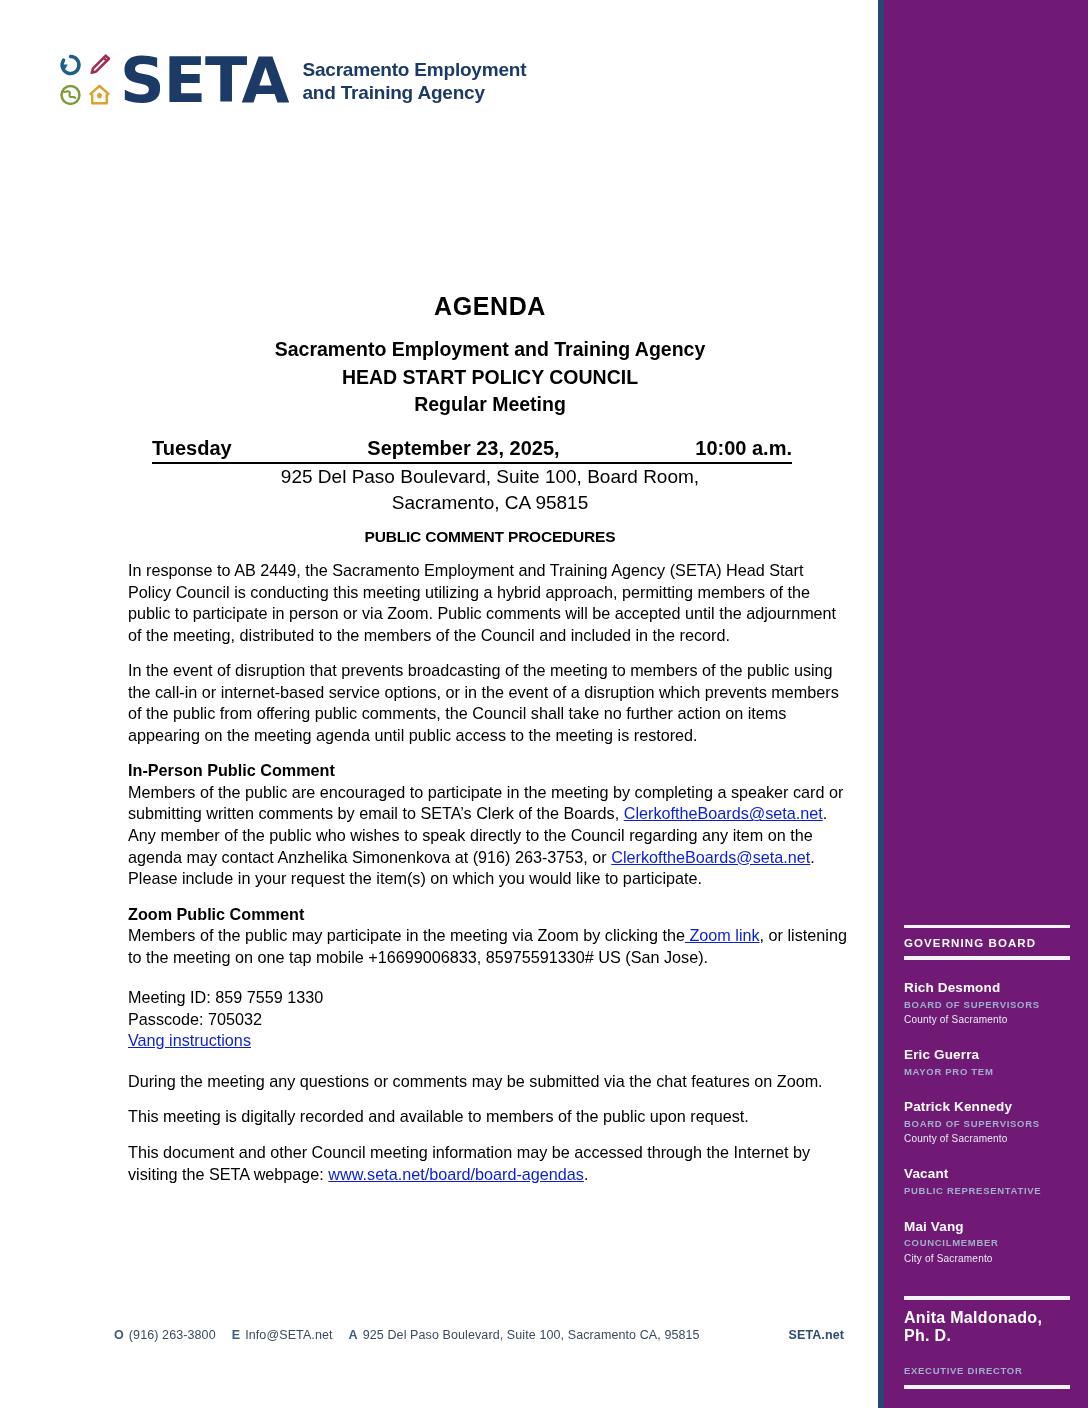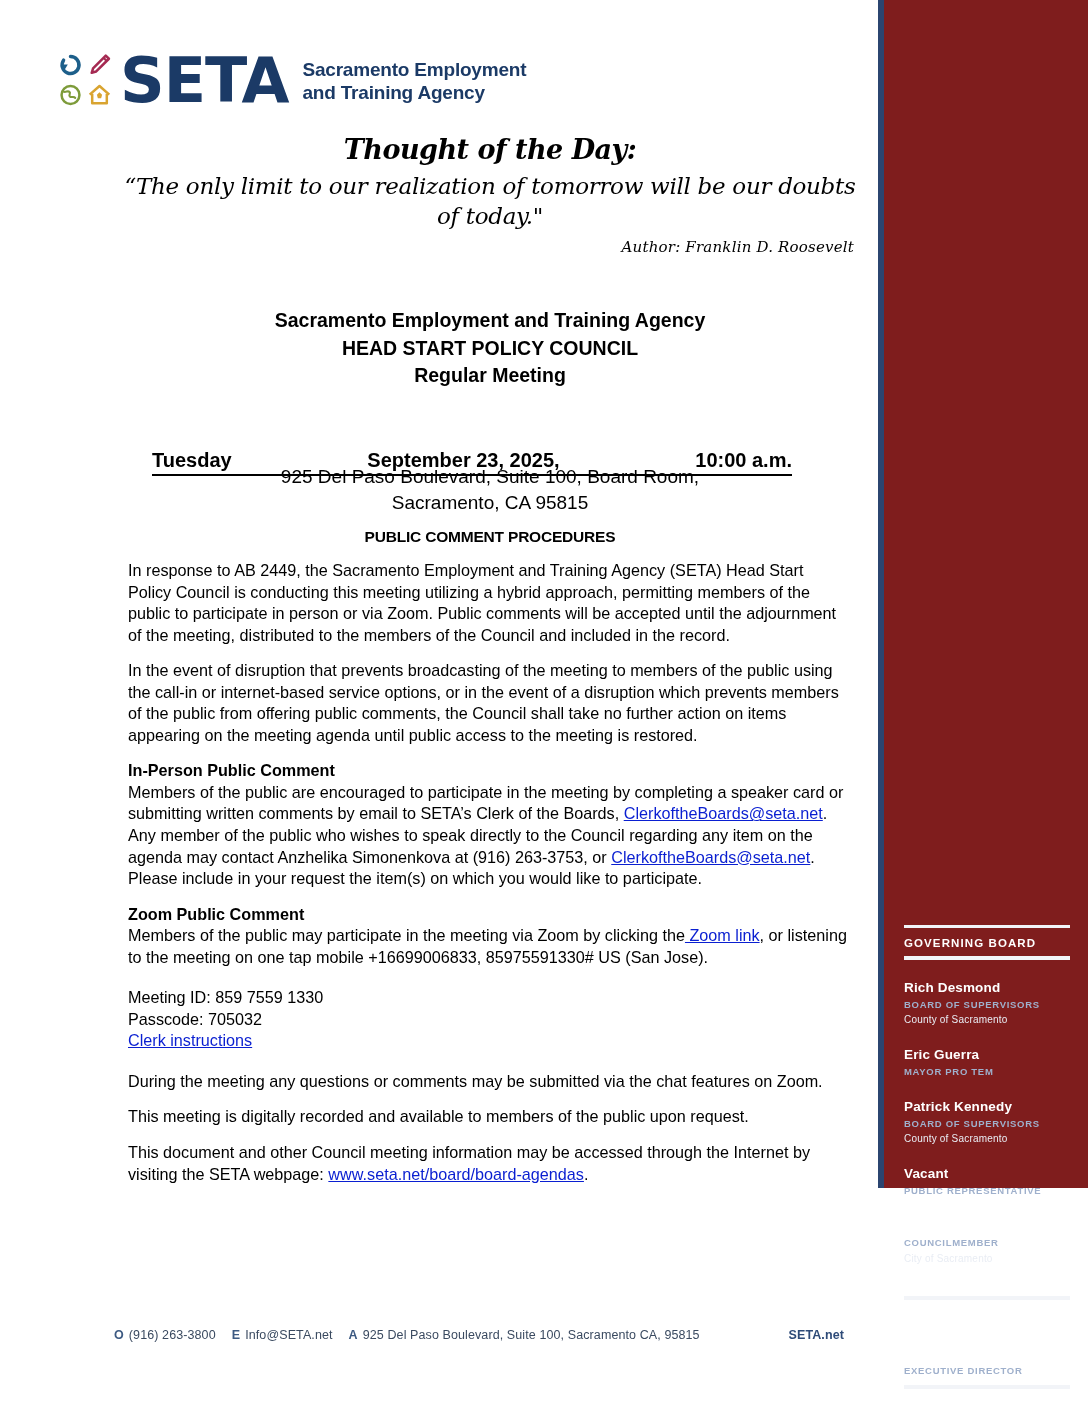--- a/index.html
+++ b/index.html
@@ -22,22 +22,22 @@
     inset: 0;
     background: #ffffff;
   }
 
   
   .sidebar {
     position: absolute;
     top: 0;
     right: 0;
     width: 210px;
-    height: 1188px;
-    background: #7f1d1d;
+    height: 1408px;
+    background: #701a75;
     box-sizing: border-box;
   }
   .sidebar-edge {
     position: absolute;
     top: 0;
     left: 0;
     width: 6px;
     height: 100%;
     background: #2b4570;
   }
@@ -202,21 +202,20 @@
     position: absolute;
     left: 152px;
     width: 640px;
     top: 437px;
     display: flex;
     justify-content: space-between;
     font-size: 20px;
     font-weight: bold;
     border-bottom: 2px solid #000;
     padding-bottom: 2px;
-    margin-top: 12px;
   }
   .address {
     position: absolute;
     left: 120px;
     width: 740px;
     top: 464px;
     text-align: center;
     font-size: 19px;
     line-height: 1.35;
   }
@@ -357,27 +356,23 @@
         </svg>
       </span>
     </div>
     <div class="logo-seta">SETA</div>
     <div class="logo-words">
       <div>Sacramento Employment</div>
       <div>and Training Agency</div>
     </div>
   </div>
 
-  <div class="thought">
-    <div class="thought-title">Thought of the Day:</div>
-    <div class="thought-quote">“The only limit to our realization of tomorrow will be our doubts of today."</div>
-    <div class="thought-author">Author: Franklin D. Roosevelt</div>
-  </div>
 
   <div class="agenda-head">
+    <div class="agenda-word">AGENDA</div>
     <div class="agenda-sub">
       <div>Sacramento Employment and Training Agency</div>
       <div>HEAD START POLICY COUNCIL</div>
       <div>Regular Meeting</div>
     </div>
   </div>
 
   <div class="datetime">
     <span>Tuesday</span>
     <span>September 23, 2025,</span>
@@ -398,21 +393,21 @@
 
     <h4>In-Person Public Comment</h4>
     <p><span>Members of the public are encouraged to participate in the meeting by completing a speaker card or submitting written comments by email to SETA’s Clerk of the Boards, </span><a class="link" href="#">ClerkoftheBoards@seta.net</a><span>. Any member of the public who wishes to speak directly to the Council regarding any item on the agenda may contact Anzhelika Simonenkova at (916) 263-3753, or </span><a class="link" href="#">ClerkoftheBoards@seta.net</a><span>. Please include in your request the item(s) on which you would like to participate.</span></p>
 
     <h4>Zoom Public Comment</h4>
     <p class="tight"><span>Members of the public may participate in the meeting via Zoom by clicking the</span><a class="link" href="#"> Zoom link</a><span>, or listening to the meeting on one tap mobile +16699006833, 85975591330# US (San Jose).</span></p>
 
     <p style="margin-top:19px;">
       <span>Meeting ID: 859 7559 1330</span><br>
       <span>Passcode: 705032</span><br>
-      <a class="link" href="#">Clerk instructions</a>
+      <a class="link" href="#">Vang instructions</a>
     </p>
 
     <p style="margin-top:19px;">During the meeting any questions or comments may be submitted via the chat features on Zoom.</p>
 
 
     <p>This meeting is digitally recorded and available to members of the public upon request.</p>
 
     <p><span>This document and other Council meeting information may be accessed through the Internet by visiting the SETA webpage: </span><a class="link" href="#">www.seta.net/board/board-agendas</a><span>.</span></p>
   </div>
 

